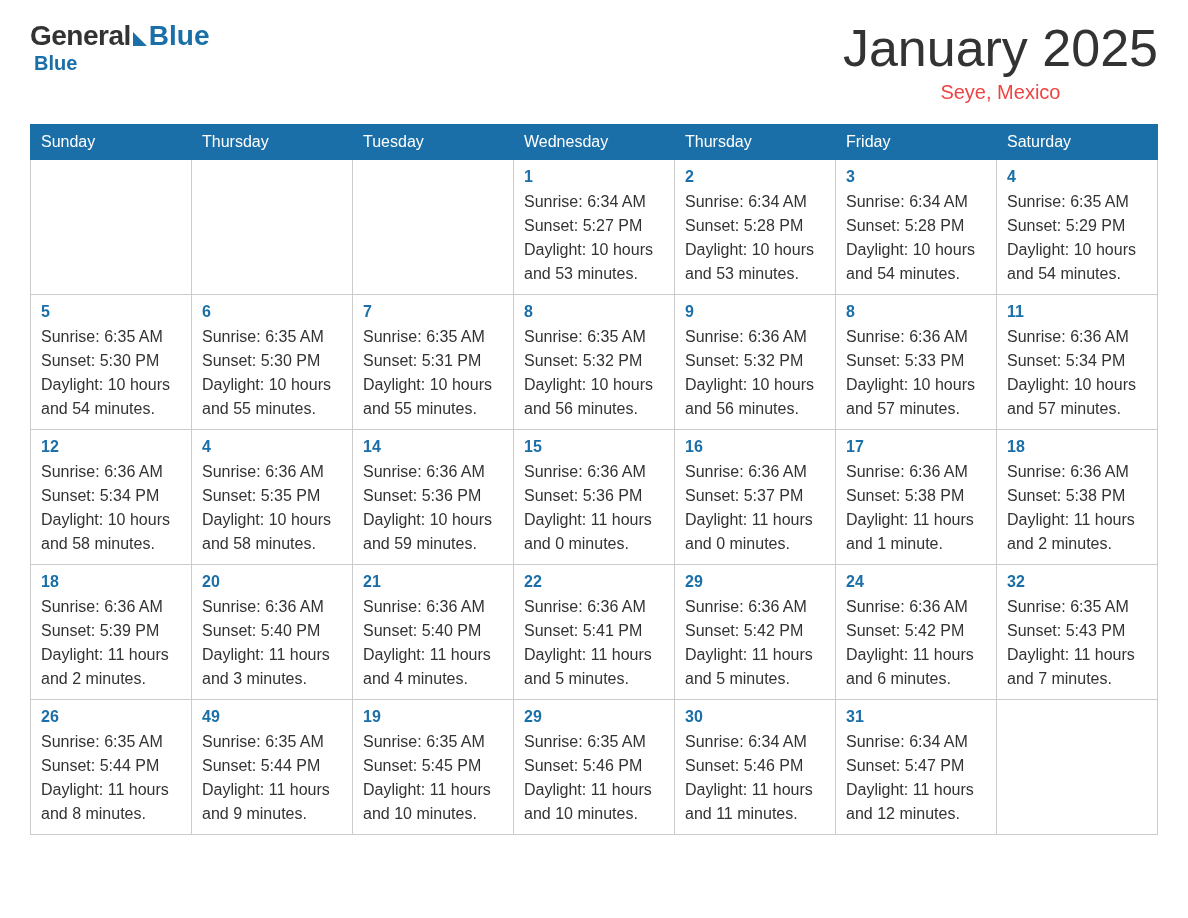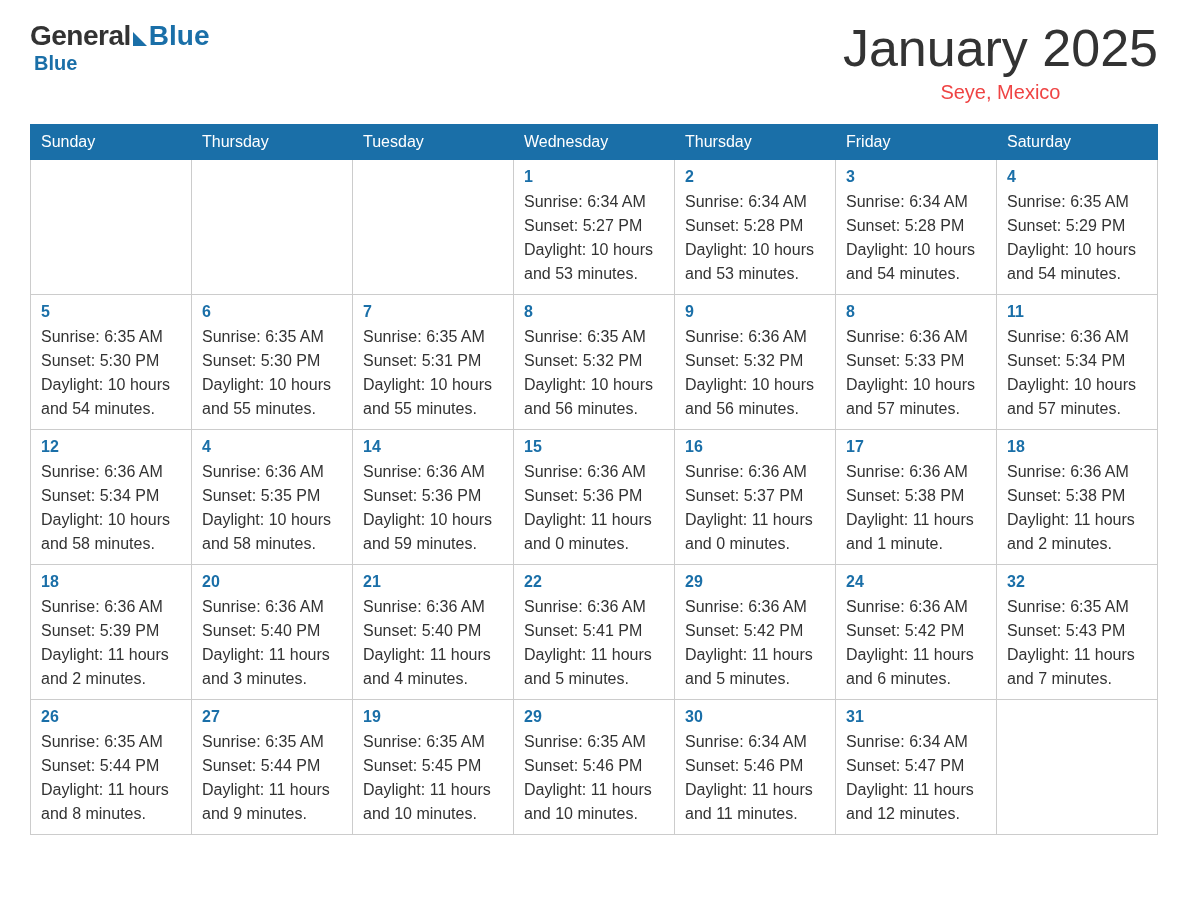--- a/index.html
+++ b/index.html
@@ -325,21 +325,21 @@
       </tr>
       <tr>
         <td>
           <span class="day-number">26</span>
           <div class="day-info" style="white-space: pre-line;">Sunrise: 6:35 AM
 Sunset: 5:44 PM
 Daylight: 11 hours
 and 8 minutes.</div>
         </td>
         <td>
-          <span class="day-number">27</span>
+          <span class="day-number">49</span>
           <div class="day-info" style="white-space: pre-line;">Sunrise: 6:35 AM
 Sunset: 5:44 PM
 Daylight: 11 hours
 and 9 minutes.</div>
         </td>
         <td>
           <span class="day-number">19</span>
           <div class="day-info" style="white-space: pre-line;">Sunrise: 6:35 AM
 Sunset: 5:45 PM
 Daylight: 11 hours

